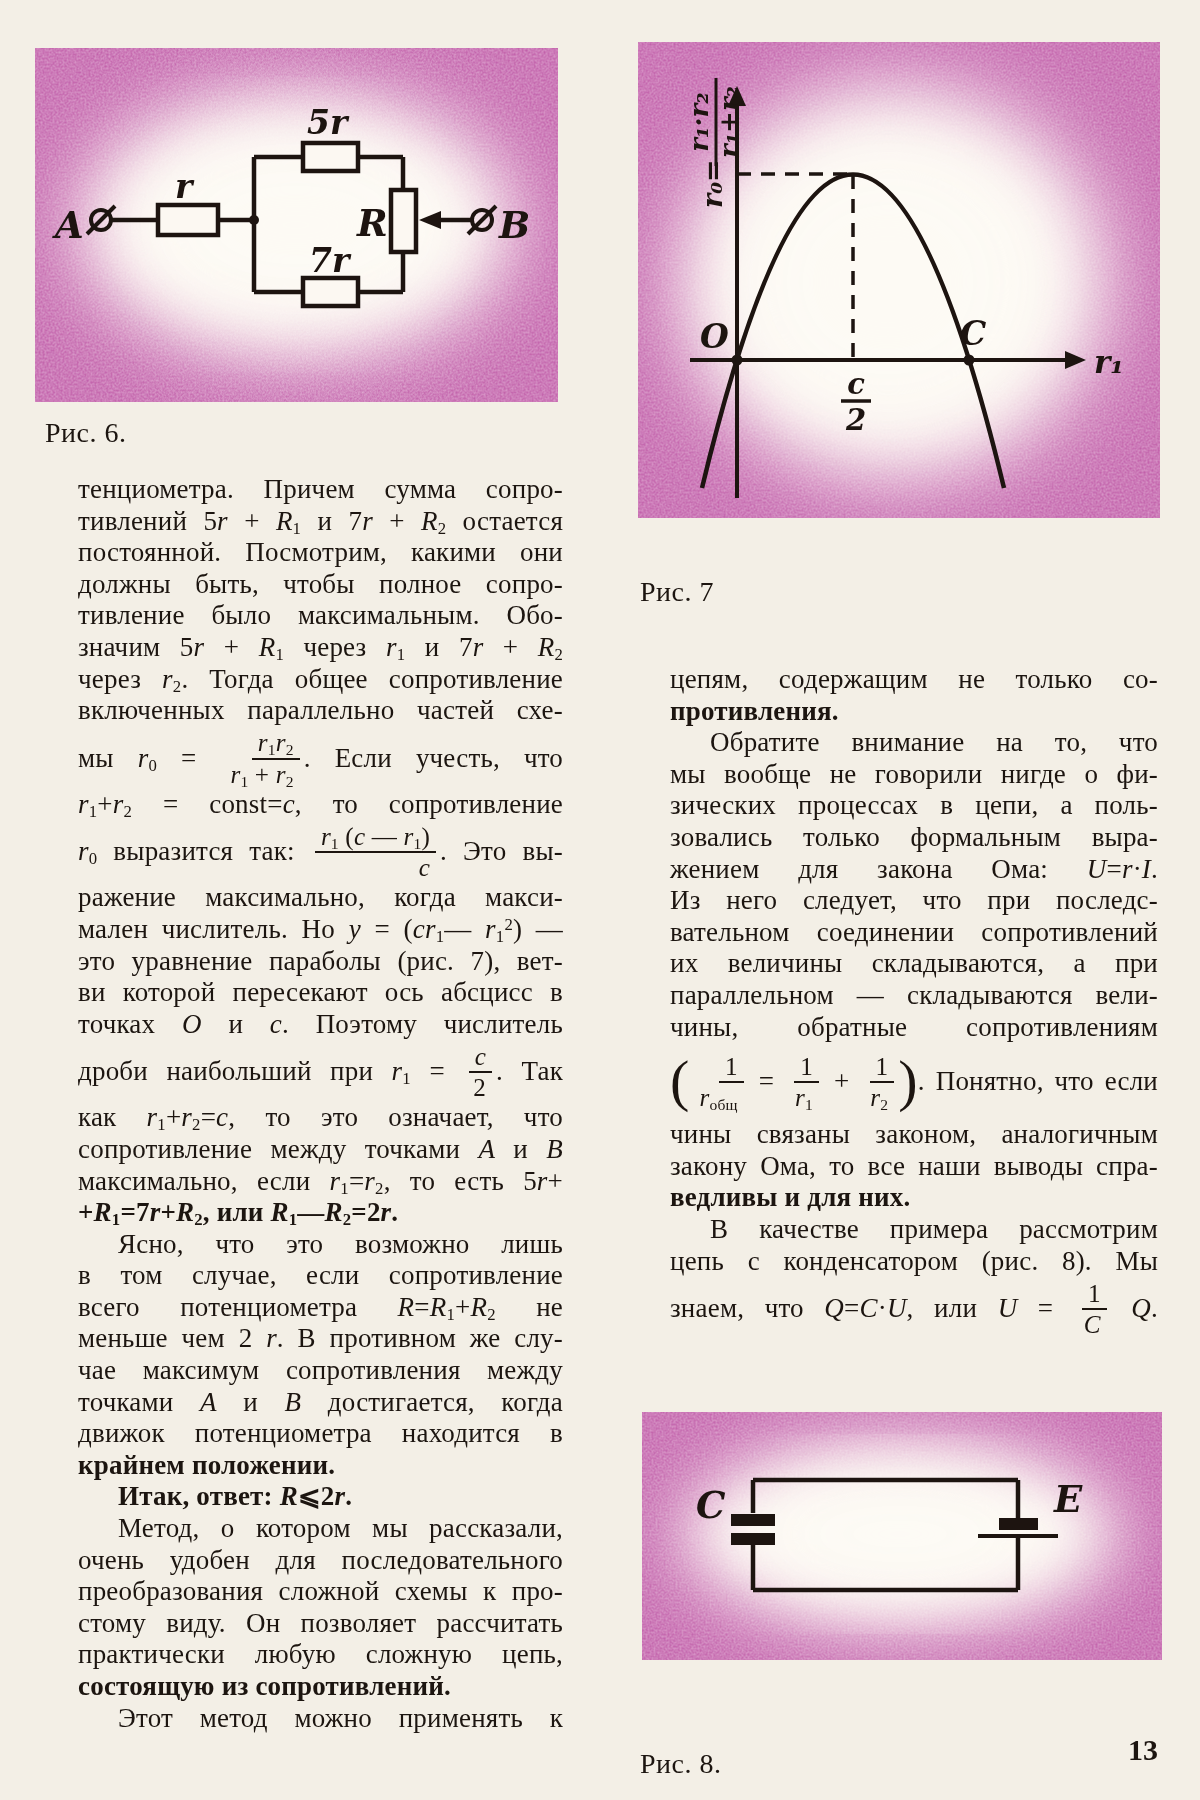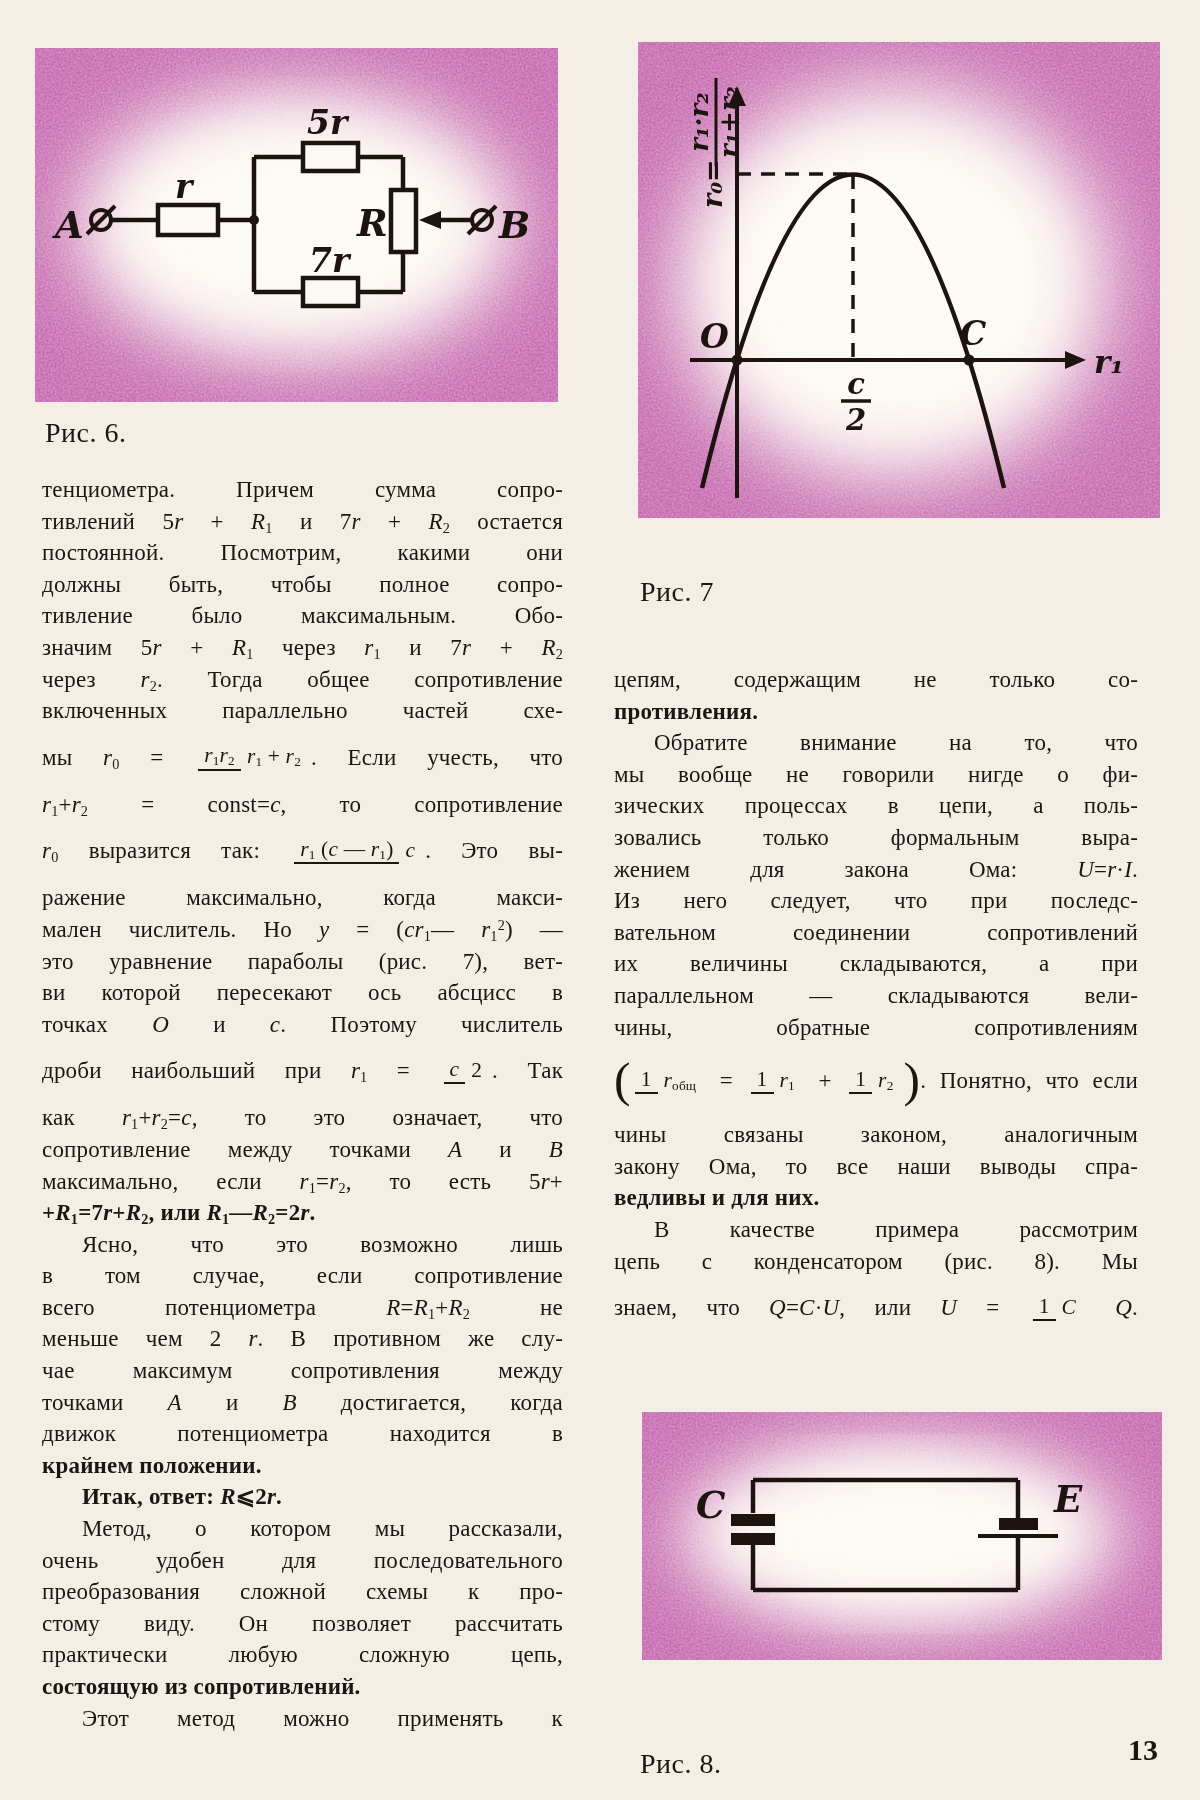--- a/index.html
+++ b/index.html
@@ -5,34 +5,35 @@
   html,body{margin:0;padding:0;}
   body{
     width:1200px;height:1800px;position:relative;overflow:hidden;
     background:#f3efe6;
     font-family:"Liberation Serif","DejaVu Serif",serif;
     color:#1c1510;
   }
   
   .col{position:absolute;}
   .ln{
-    height:31.6px;line-height:31.6px;font-size:23px;
+    height:31.6px;line-height:31.6px;font-size:27px;
     text-align:justify;text-align-last:justify;
     overflow:visible;white-space:nowrap;
     letter-spacing:.2px;
+    margin-left:36px;
   }
   .ln i{font-style:italic;}
   .ln.ind{text-indent:40px;}
   .ln.end{text-align-last:left;font-weight:bold;}
   .ln.fl{height:62px;line-height:62px;}
   .ln.xl{height:76px;line-height:76px;}
   sub{font-size:62%;vertical-align:-0.25em;line-height:0;}
   sup{font-size:62%;vertical-align:0.5em;line-height:0;}
   .fr{
-    display:inline-flex;flex-direction:row;align-items:flex-start;
+    display:inline-flex;flex-direction:column;align-items:flex-end;
     vertical-align:middle;line-height:1.08;font-size:0.93em;
     margin:0 4px;position:relative;top:-2px;
   }
   .fr .n{border-bottom:2.5px solid #1c1510;padding:0 6px 1px;}
   .fr .d{padding:1px 6px 0;}
   .bp{font-size:215%;font-weight:400;vertical-align:middle;line-height:0;position:relative;top:-3px;}
   
   .cap{position:absolute;font-size:28px;letter-spacing:.5px;}
   .pagenum{position:absolute;font-size:30px;font-weight:700;}
   
@@ -218,21 +219,21 @@
     <div class="ln end">крайнем положении.</div>
     <div class="ln ind end">Итак, ответ: <i>R</i>⩽2<i>r</i>.</div>
     <div class="ln ind">Метод, о котором мы рассказали,</div>
     <div class="ln">очень удобен для последовательного</div>
     <div class="ln">преобразования сложной схемы к про-</div>
     <div class="ln">стому виду. Он позволяет рассчитать</div>
     <div class="ln">практически любую сложную цепь,</div>
     <div class="ln end">состоящую из сопротивлений.</div>
     <div class="ln ind">Этот метод можно применять к</div>
   </div>
-<div class="col" style="left:614px;top:664px;width:524px">
+<div class="col" style="left:634px;top:664px;width:524px">
     <div class="ln">цепям, содержащим не только со-</div>
     <div class="ln end">противления.</div>
     <div class="ln ind">Обратите внимание на то, что</div>
     <div class="ln">мы вообще не говорили нигде о фи-</div>
     <div class="ln">зических процессах в цепи, а поль-</div>
     <div class="ln">зовались только формальным выра-</div>
     <div class="ln">жением для закона Ома: <i>U</i>=<i>r</i>·<i>I</i>.</div>
     <div class="ln">Из него следует, что при последс-</div>
     <div class="ln">вательном соединении сопротивлений</div>
     <div class="ln">их величины складываются, а при</div>

